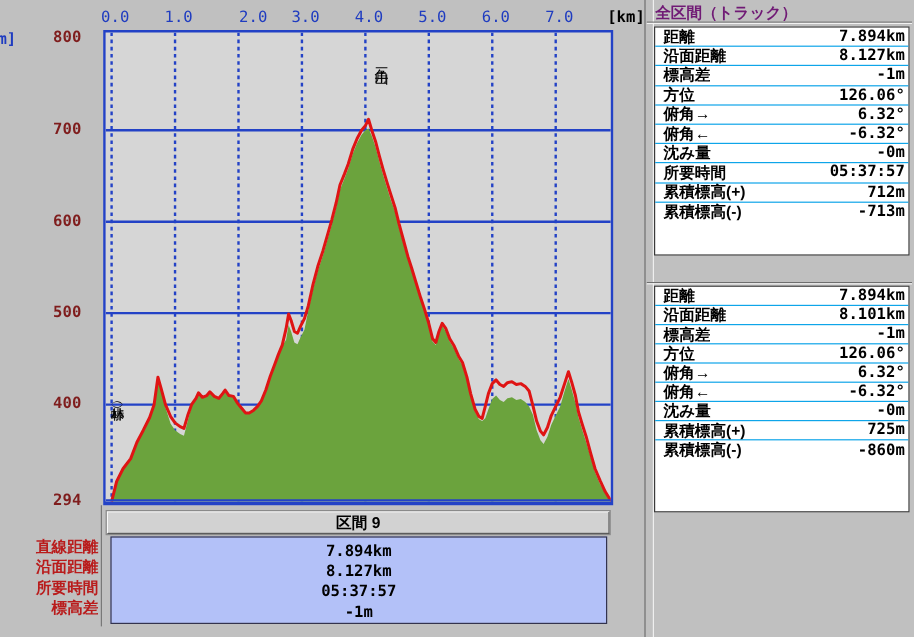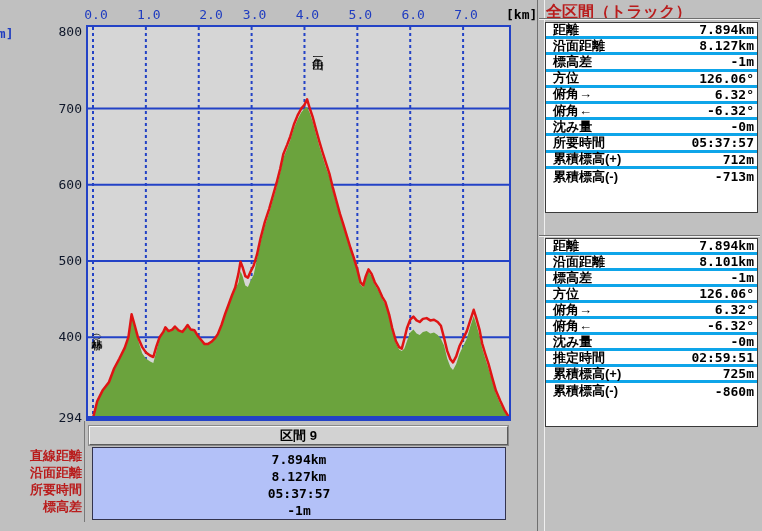--- a/index.html
+++ b/index.html
@@ -9,22 +9,22 @@
   .num{font-family:"DejaVu Sans Mono","Liberation Mono",monospace;}
 
   
   .plot{position:absolute;left:86px;top:25px;width:425px;height:396px;box-sizing:border-box;
         background:#d6d6d6;border:2px solid #2342c6;border-bottom-width:3px;}
   .plot svg{display:block;}
 
   
   .xtick{position:absolute;top:7px;width:34px;text-align:center;color:#1f3cc0;
          font-weight:normal;font-size:13px;font-family:"DejaVu Sans Mono",monospace;}
-  .ytick{position:absolute;left:30px;width:52px;text-align:right;color:#0f172a;
-         font-weight:normal;font-size:13px;font-family:"DejaVu Sans Mono",monospace;}
+  .ytick{position:absolute;left:30px;width:52px;text-align:center;color:#7f1d1d;
+         font-weight:bold;font-size:13px;font-family:"DejaVu Sans Mono",monospace;}
   .unit-km{position:absolute;left:506px;top:7px;width:40px;color:#000000;
          font-weight:bold;font-size:13px;font-family:"DejaVu Sans Mono",monospace;}
   .unit-m{position:absolute;left:-10px;top:26px;width:28px;color:#1f3cc0;
          font-weight:bold;font-size:13px;font-family:"DejaVu Sans Mono",monospace;}
 
   
   .vlabel{position:absolute;writing-mode:vertical-rl;text-orientation:upright;
           color:#000;font-size:12px;line-height:14px;letter-spacing:1px;white-space:nowrap;}
 
   
@@ -41,27 +41,27 @@
   .sec-values div{height:17px;line-height:17px;text-align:center;
                   font-weight:bold;font-size:13px;color:#000;}
 
   
   .chart-underline{position:absolute;left:84px;top:421px;width:1px;height:101px;background:#787878;}
   .splitter{position:absolute;left:537px;top:0;width:6px;height:531px;background:#c0c0c0;
             border-left:1px solid #6f6f6f;border-right:1px solid #efefef;cursor:col-resize;}
 
   
   .panel-header{position:absolute;left:546px;width:212px;height:16px;
-                font-weight:bold;font-size:16px;color:#b91c1c;white-space:nowrap;}
+                font-weight:bold;font-size:13px;color:#701a75;white-space:nowrap;}
   .panel-rule{position:absolute;left:539px;width:221px;height:2px;
               border-top:1px solid #6f6f6f;border-bottom:1px solid #f2f2f2;box-sizing:border-box;}
   .stats-table{position:absolute;left:545px;width:213px;box-sizing:border-box;
                background:#fff;border:1px solid #3a3a3a;}
   .stat-row{display:flex;justify-content:space-between;align-items:center;box-sizing:border-box;
-            border-bottom:3px solid #0ea5e9;padding:0 3px 0 7px;}
+            border-bottom:1px solid #0ea5e9;padding:0 3px 0 7px;}
   .stat-row:last-child{border-bottom:none;}
   .stat-label{font-weight:bold;font-size:13px;color:#000;white-space:nowrap;}
   .stat-value{font-weight:bold;font-size:13px;color:#000;white-space:nowrap;
               font-family:"DejaVu Sans Mono","Liberation Mono",monospace;}
 </style>
 </head>
 <body>
 
 <div class="screen">
 
@@ -197,24 +197,20 @@
       </div>
       <div class="stat-row" style="height: 16px;">
         <span class="stat-label">俯角←</span>
         <span class="stat-value">-6.32°</span>
       </div>
       <div class="stat-row" style="height: 16px;">
         <span class="stat-label">沈み量</span>
         <span class="stat-value">-0m</span>
       </div>
       <div class="stat-row" style="height: 16px;">
-        <span class="stat-label">推定時間</span>
-        <span class="stat-value">02:59:51</span>
-      </div>
-      <div class="stat-row" style="height: 16px;">
         <span class="stat-label">累積標高(+)</span>
         <span class="stat-value">725m</span>
       </div>
       <div class="stat-row" style="height: 16px;">
         <span class="stat-label">累積標高(-)</span>
         <span class="stat-value">-860m</span>
       </div>
     </div>
 
 </div>

